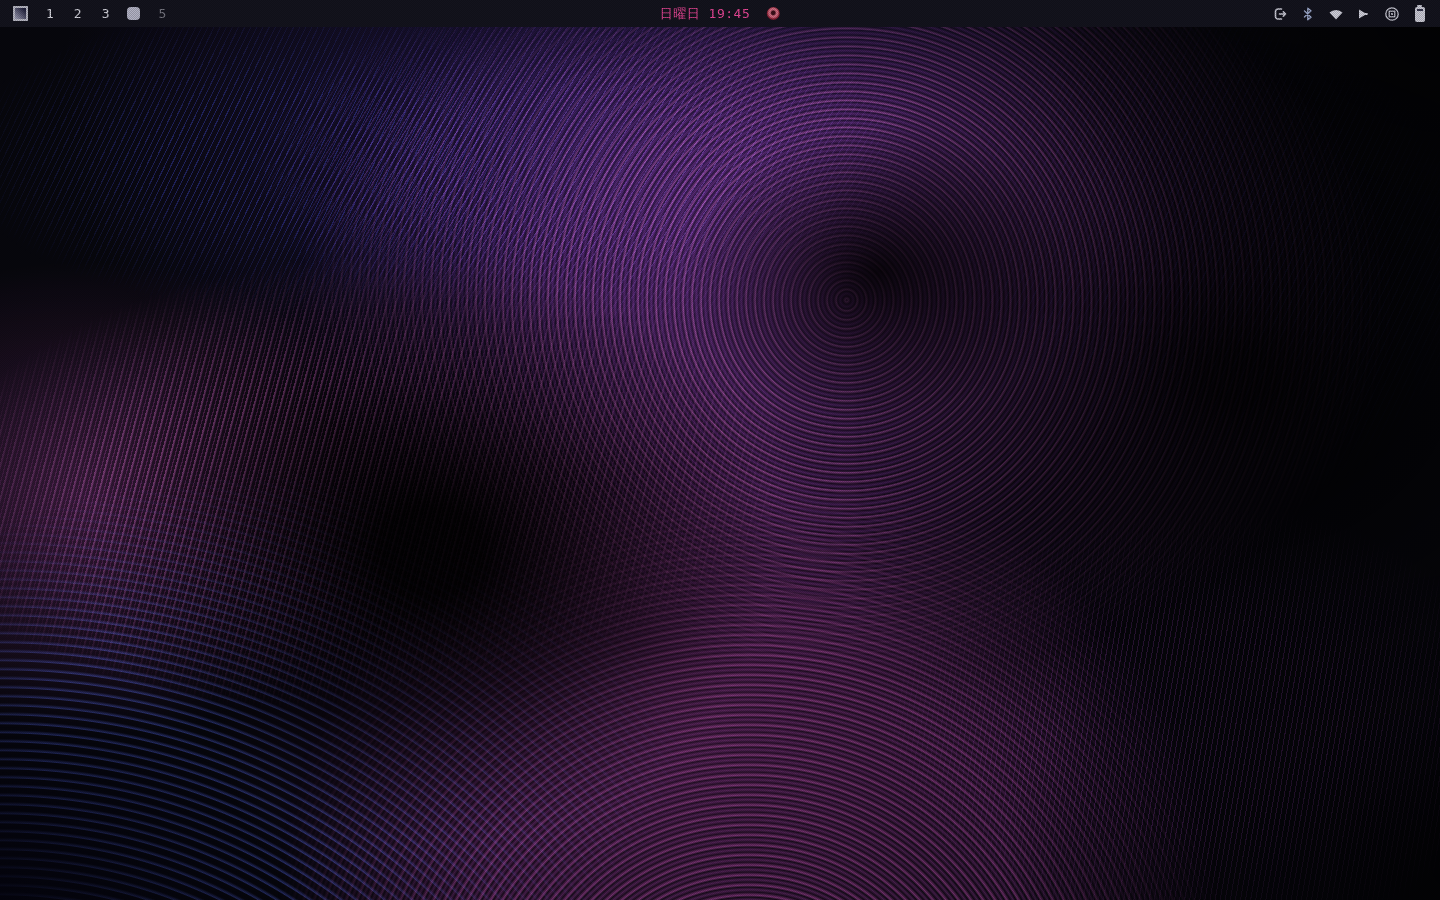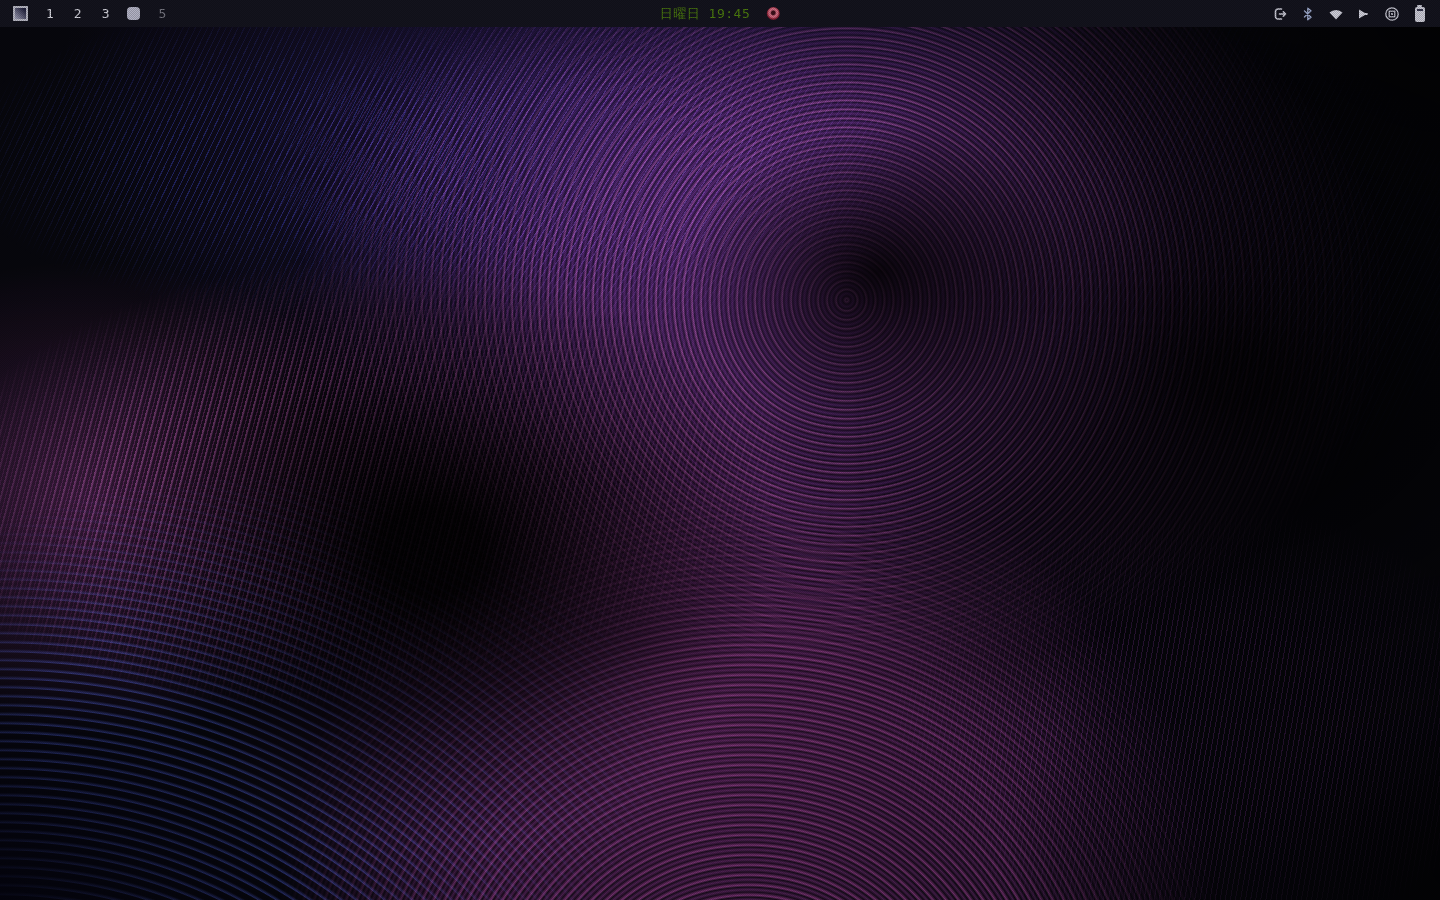--- a/index.html
+++ b/index.html
@@ -24,21 +24,21 @@
     width:15px; height:15px; border:2px solid #b6b6c2;
     background:linear-gradient(225deg,#23233e 15%,#9a9ab2 95%);
     cursor:pointer;
   }
   .appicon { width:13px; height:13px; border-radius:4px; background:#b2b2c4; cursor:pointer; }
 
   .bar-center {
     position:absolute; left:50%; top:0; transform:translateX(-50%);
     height:27px; display:flex; align-items:center; gap:17px;
   }
-  .clock { font-size:13px; color:#4d7c0f; letter-spacing:0.5px; cursor:pointer; white-space:nowrap; }
+  .clock { font-size:13px; color:#ec4899; letter-spacing:0.5px; cursor:pointer; white-space:nowrap; }
   .recdot {
     width:13px; height:13px; border-radius:50%; cursor:pointer;
     background:radial-gradient(circle at 50% 45%, #3a0f18 0 18%, #d06b80 32% 46%, #8e2438 62%, #4a1020 88%);
   }
 
   .bar-right { margin-left:auto; display:flex; align-items:center; gap:11px; padding-right:12px; }
   .icon-btn {
     width:17px; height:17px; display:flex; align-items:center; justify-content:center;
     cursor:pointer;
   }

